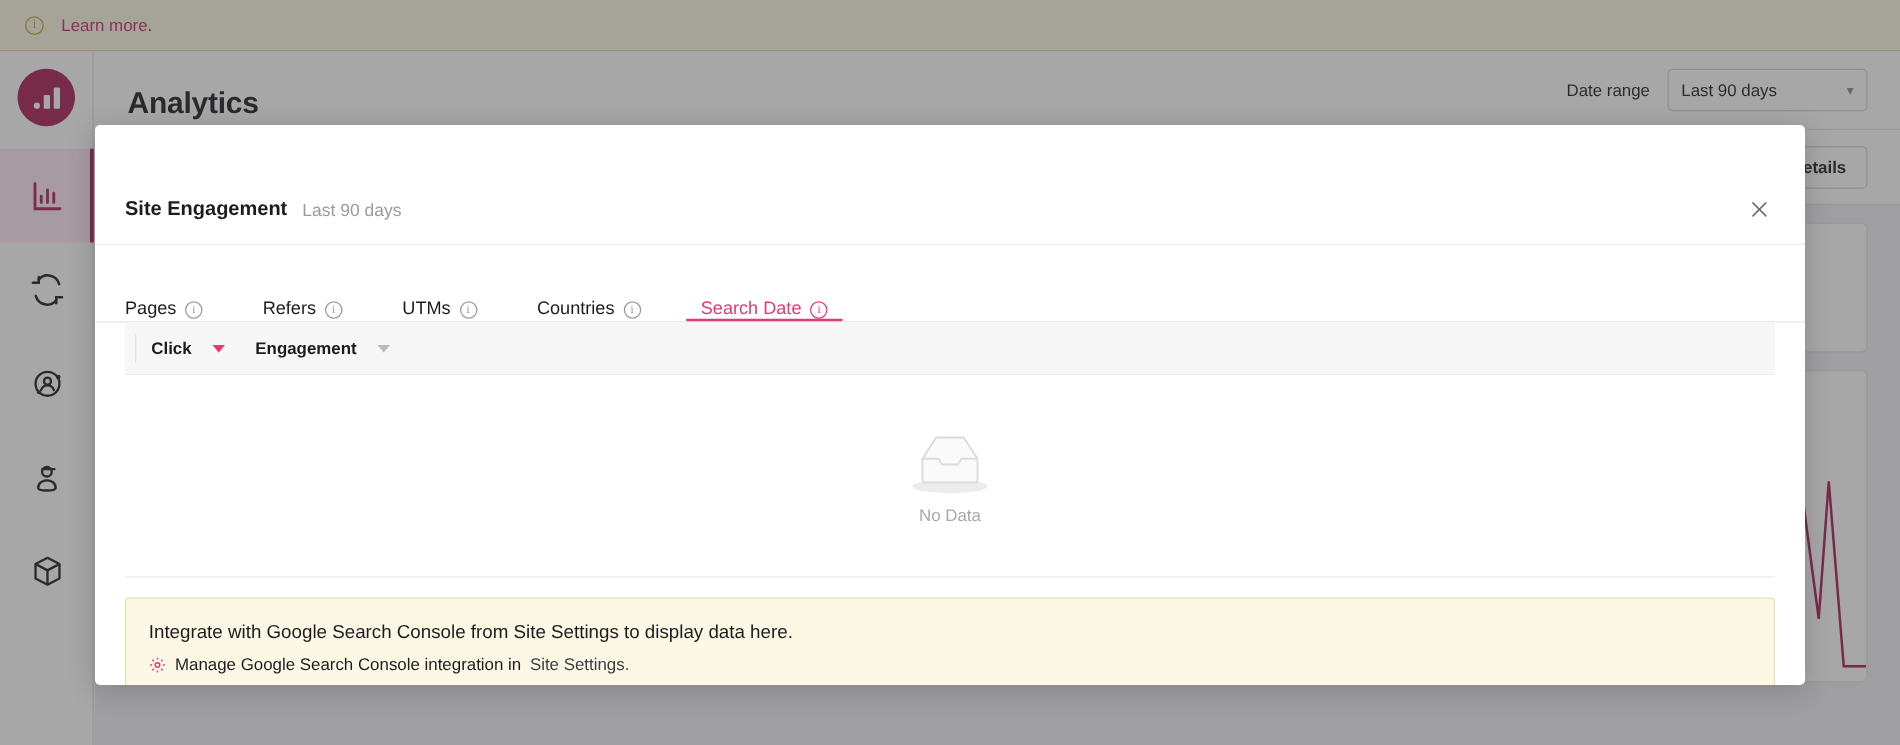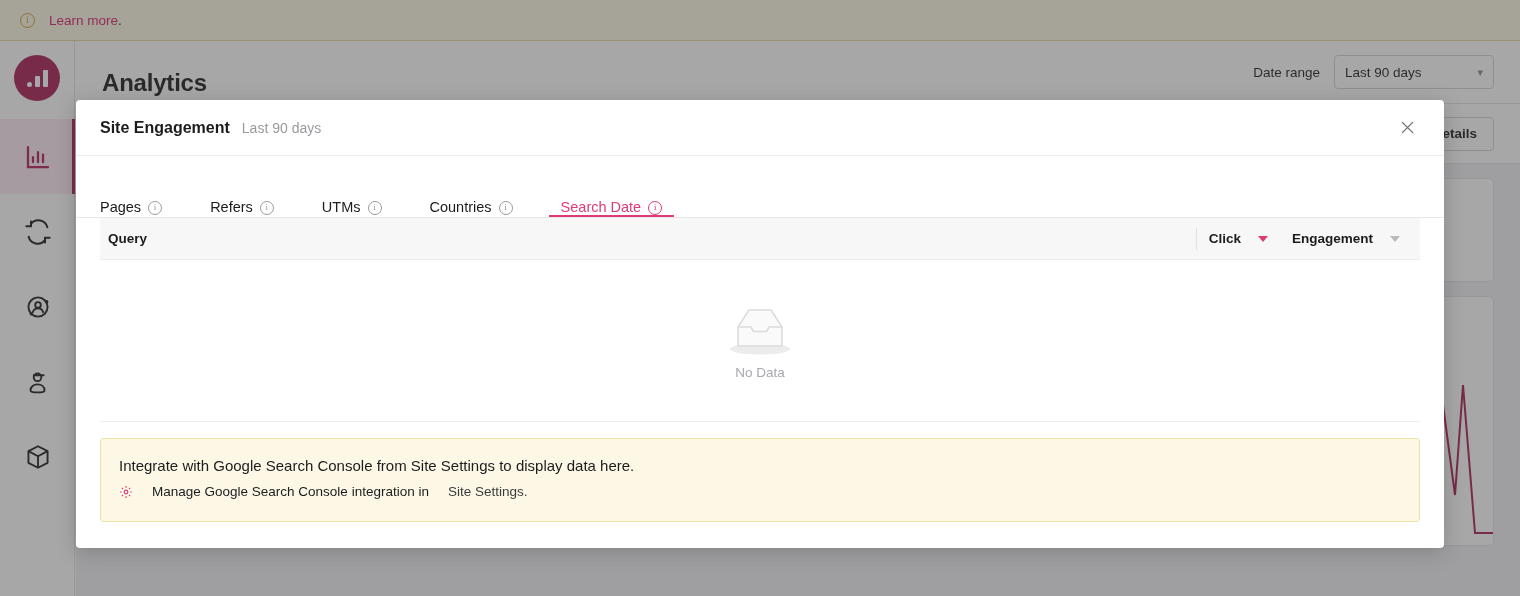--- a/index.html
+++ b/index.html
@@ -114,21 +114,21 @@
   
   #modal {
     position: absolute; left: 76px; top: 100px;
     width: 1368px; height: 448px;
     background: #ffffff; border-radius: 4px;
     box-shadow: 0 4px 22px rgba(0,0,0,0.18);
     overflow: hidden;
   }
   #modal-head {
     height: 56px; display: flex; align-items: center;
-    padding: 0 24px; border-bottom: 1px solid #ededef;
+    padding: 0 24px; border-bottom: 1px solid #ededef; margin-top: 40px;
   }
   #modal-title { font-size: 16px; font-weight: 700; color: #1c1c1e; }
   #modal-sub { font-size: 14px; color: #9a9a9f; margin-left: 12px; }
   #modal-close {
     margin-left: auto; width: 26px; height: 26px;
     display: flex; align-items: center; justify-content: center;
     color: #6e6e73;
   }
 
   #tabs {
@@ -178,21 +178,21 @@
   }
   #empty-label { font-size: 13.5px; color: #a8a8ad; }
 
   
   #gsc-notice {
     margin: 16px 24px 0; padding: 18px 18px 16px;
     background: #fdf8e6; border: 1px solid #f0e3a8; border-radius: 3px;
     height: 84px;
   }
   #gsc-title { font-size: 15px; color: #1c1c1e; margin-bottom: 10px; }
-  #gsc-link-row { display: flex; align-items: center; gap: 19px; font-size: 13.5px; }
+  #gsc-link-row { display: flex; align-items: center; gap: 7px; font-size: 13.5px; }
   #gear-icon { color: #e03a78; display: flex; }
   #gsc-link-strong { color: #1c1c1e; }
   #gsc-link-tail { color: #3c3c40; text-align: center; }
 </style>
 </head>
 <body>
 
 <div id="app-root">
 
   <div id="woo-banner">
@@ -310,21 +310,20 @@
       <span class="i-ico">i</span>
     </div>
     <div class="tab active">
       <span>Search Date</span>
       <span class="i-ico">i</span>
     </div>
   </div>
 
   <div id="table-wrap">
     <div id="thead">
-      <div id="th-query">Query</div>
       <div class="th-metric" id="th-click">
         <span>Click</span>
         <span class="caret pink"></span>
       </div>
       <div class="th-metric" id="th-impression">
         <span>Engagement</span>
         <span class="caret grey"></span>
       </div>
     </div>
 

